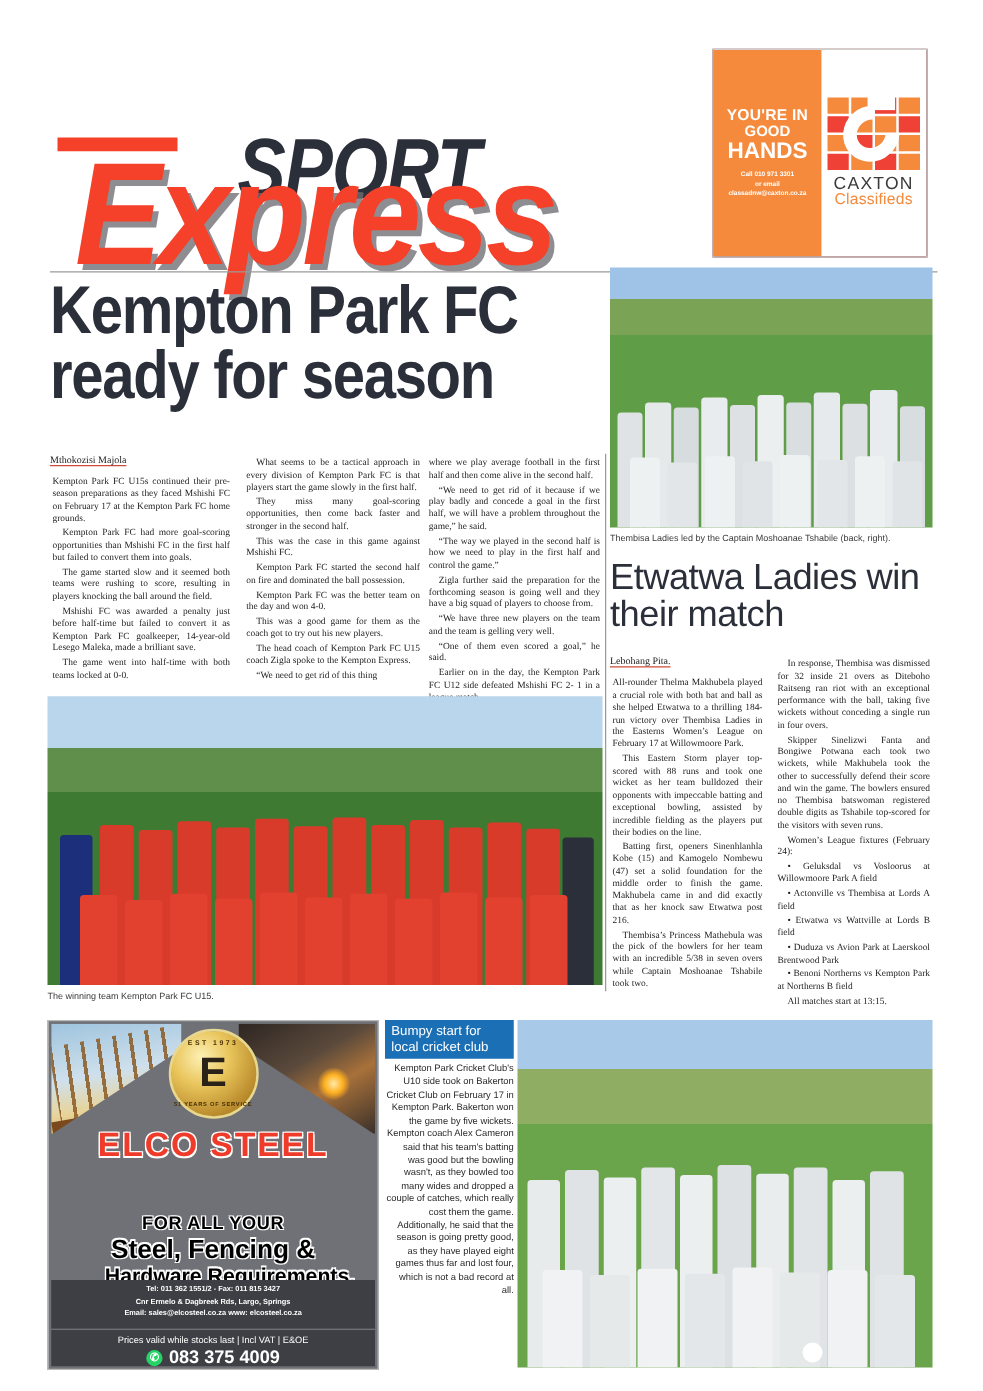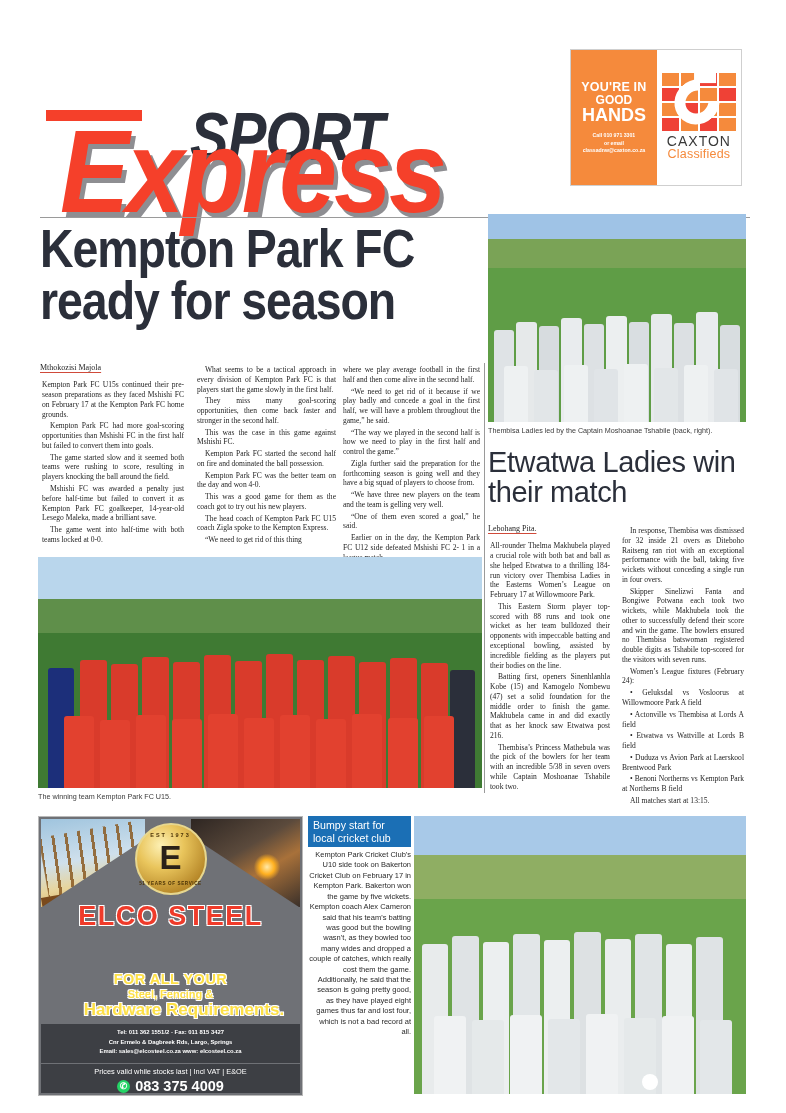--- a/index.html
+++ b/index.html
@@ -50,21 +50,21 @@
     font-size: 104px; letter-spacing: -3px;
     color: #f5402a;
     text-shadow: 4px 4px 0 rgba(110,110,115,.78);
     transform: scaleY(1.12);
     transform-origin: left top;
     white-space: nowrap;
   }
 
   
   .ad-caxton {
-    position: absolute; left: 570px; top: 49px; width: 172px; height: 137px;
+    position: absolute; left: 570px; top: 39px; width: 172px; height: 167px;
     border: 1px solid #cfcfcf; background: #7f1d1d;
     display: flex; overflow: hidden;
   }
   .ad-caxton .left {
     width: 50.5%; background: #f58a3c; color: #fff;
     display: flex; flex-direction: column; align-items: center;
     justify-content: center; padding: 6px 4px;
     font-family: "Liberation Sans", sans-serif;
   }
   .ad-caxton .l1 { font-size: 12.5px; font-weight: bold; letter-spacing: .2px; }
@@ -209,25 +209,25 @@
     position: absolute; left: 0; top: 86px; width: 100%; text-align: center;
     font-family: "Liberation Sans", sans-serif; font-weight: bold;
     font-size: 27px; color: #ef3b2a; line-height: 1.0;
     letter-spacing: 1.5px;
     text-shadow: -1px -1px 0 #fff, 1px -1px 0 #fff, -1px 1px 0 #fff, 1px 1px 0 #fff;
   }
   .elco-title .d2 { display: block; letter-spacing: 3px; }
   .elco-sub {
     position: absolute; left: 0; top: 154px; width: 100%; text-align: center;
     font-family: "Liberation Sans", sans-serif; font-weight: bold;
-    color: #fde047; line-height: 1.14;
+    color: #000000; line-height: 1.14;
     text-shadow: -1px -1px 0 #fff, 1px -1px 0 #fff, -1px 1px 0 #fff, 1px 1px 0 #fff;
   }
   .elco-sub .s1 { font-size: 14.5px; display:block; letter-spacing:.5px; }
-  .elco-sub .s2 { font-size: 11px; display:block; }
+  .elco-sub .s2 { font-size: 21px; display:block; }
   .elco-sub .s3 { font-size: 17px; display:block;padding-left:27px; }
   .elco-contact {
     position: absolute; left: 2px; right: 2px; top: 207px; height: 39px;
     background: #3d3f44; color: #fff; text-align: center; padding-top: 4px;
     font-family: "Liberation Sans", sans-serif; font-weight: bold;
     font-size: 5.9px; line-height: 1.62;
   }
   .elco-foot {
     position: absolute; left: 2px; right: 2px; top: 246px; bottom: 2px;
     background: #3d3f44; color: #fff; text-align: center; padding-top: 3px;

